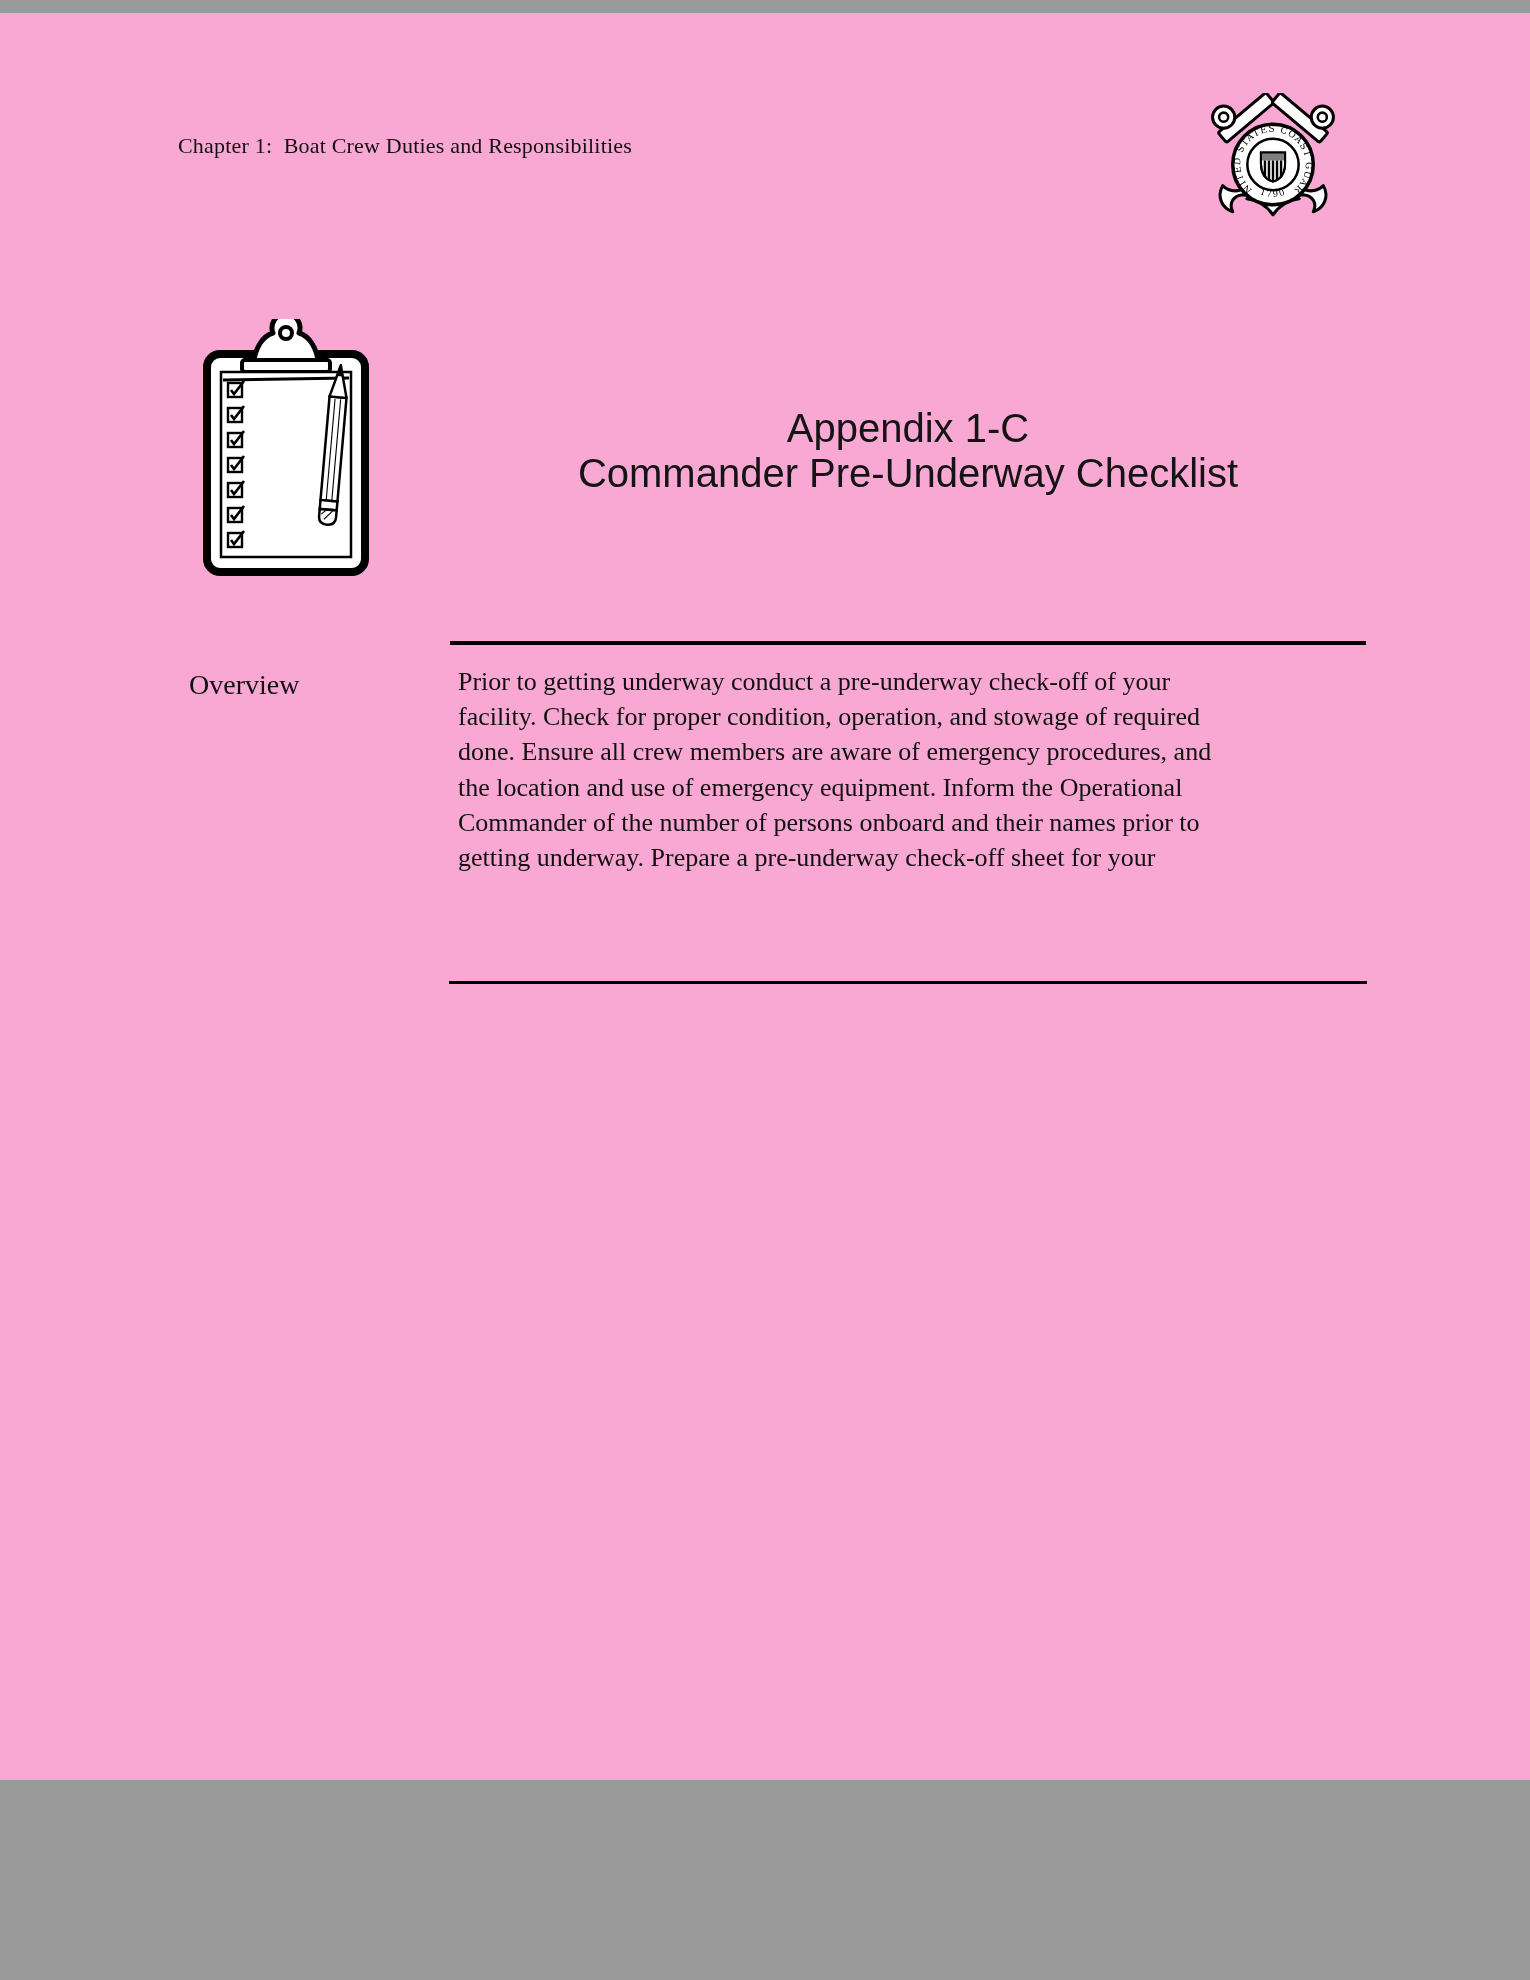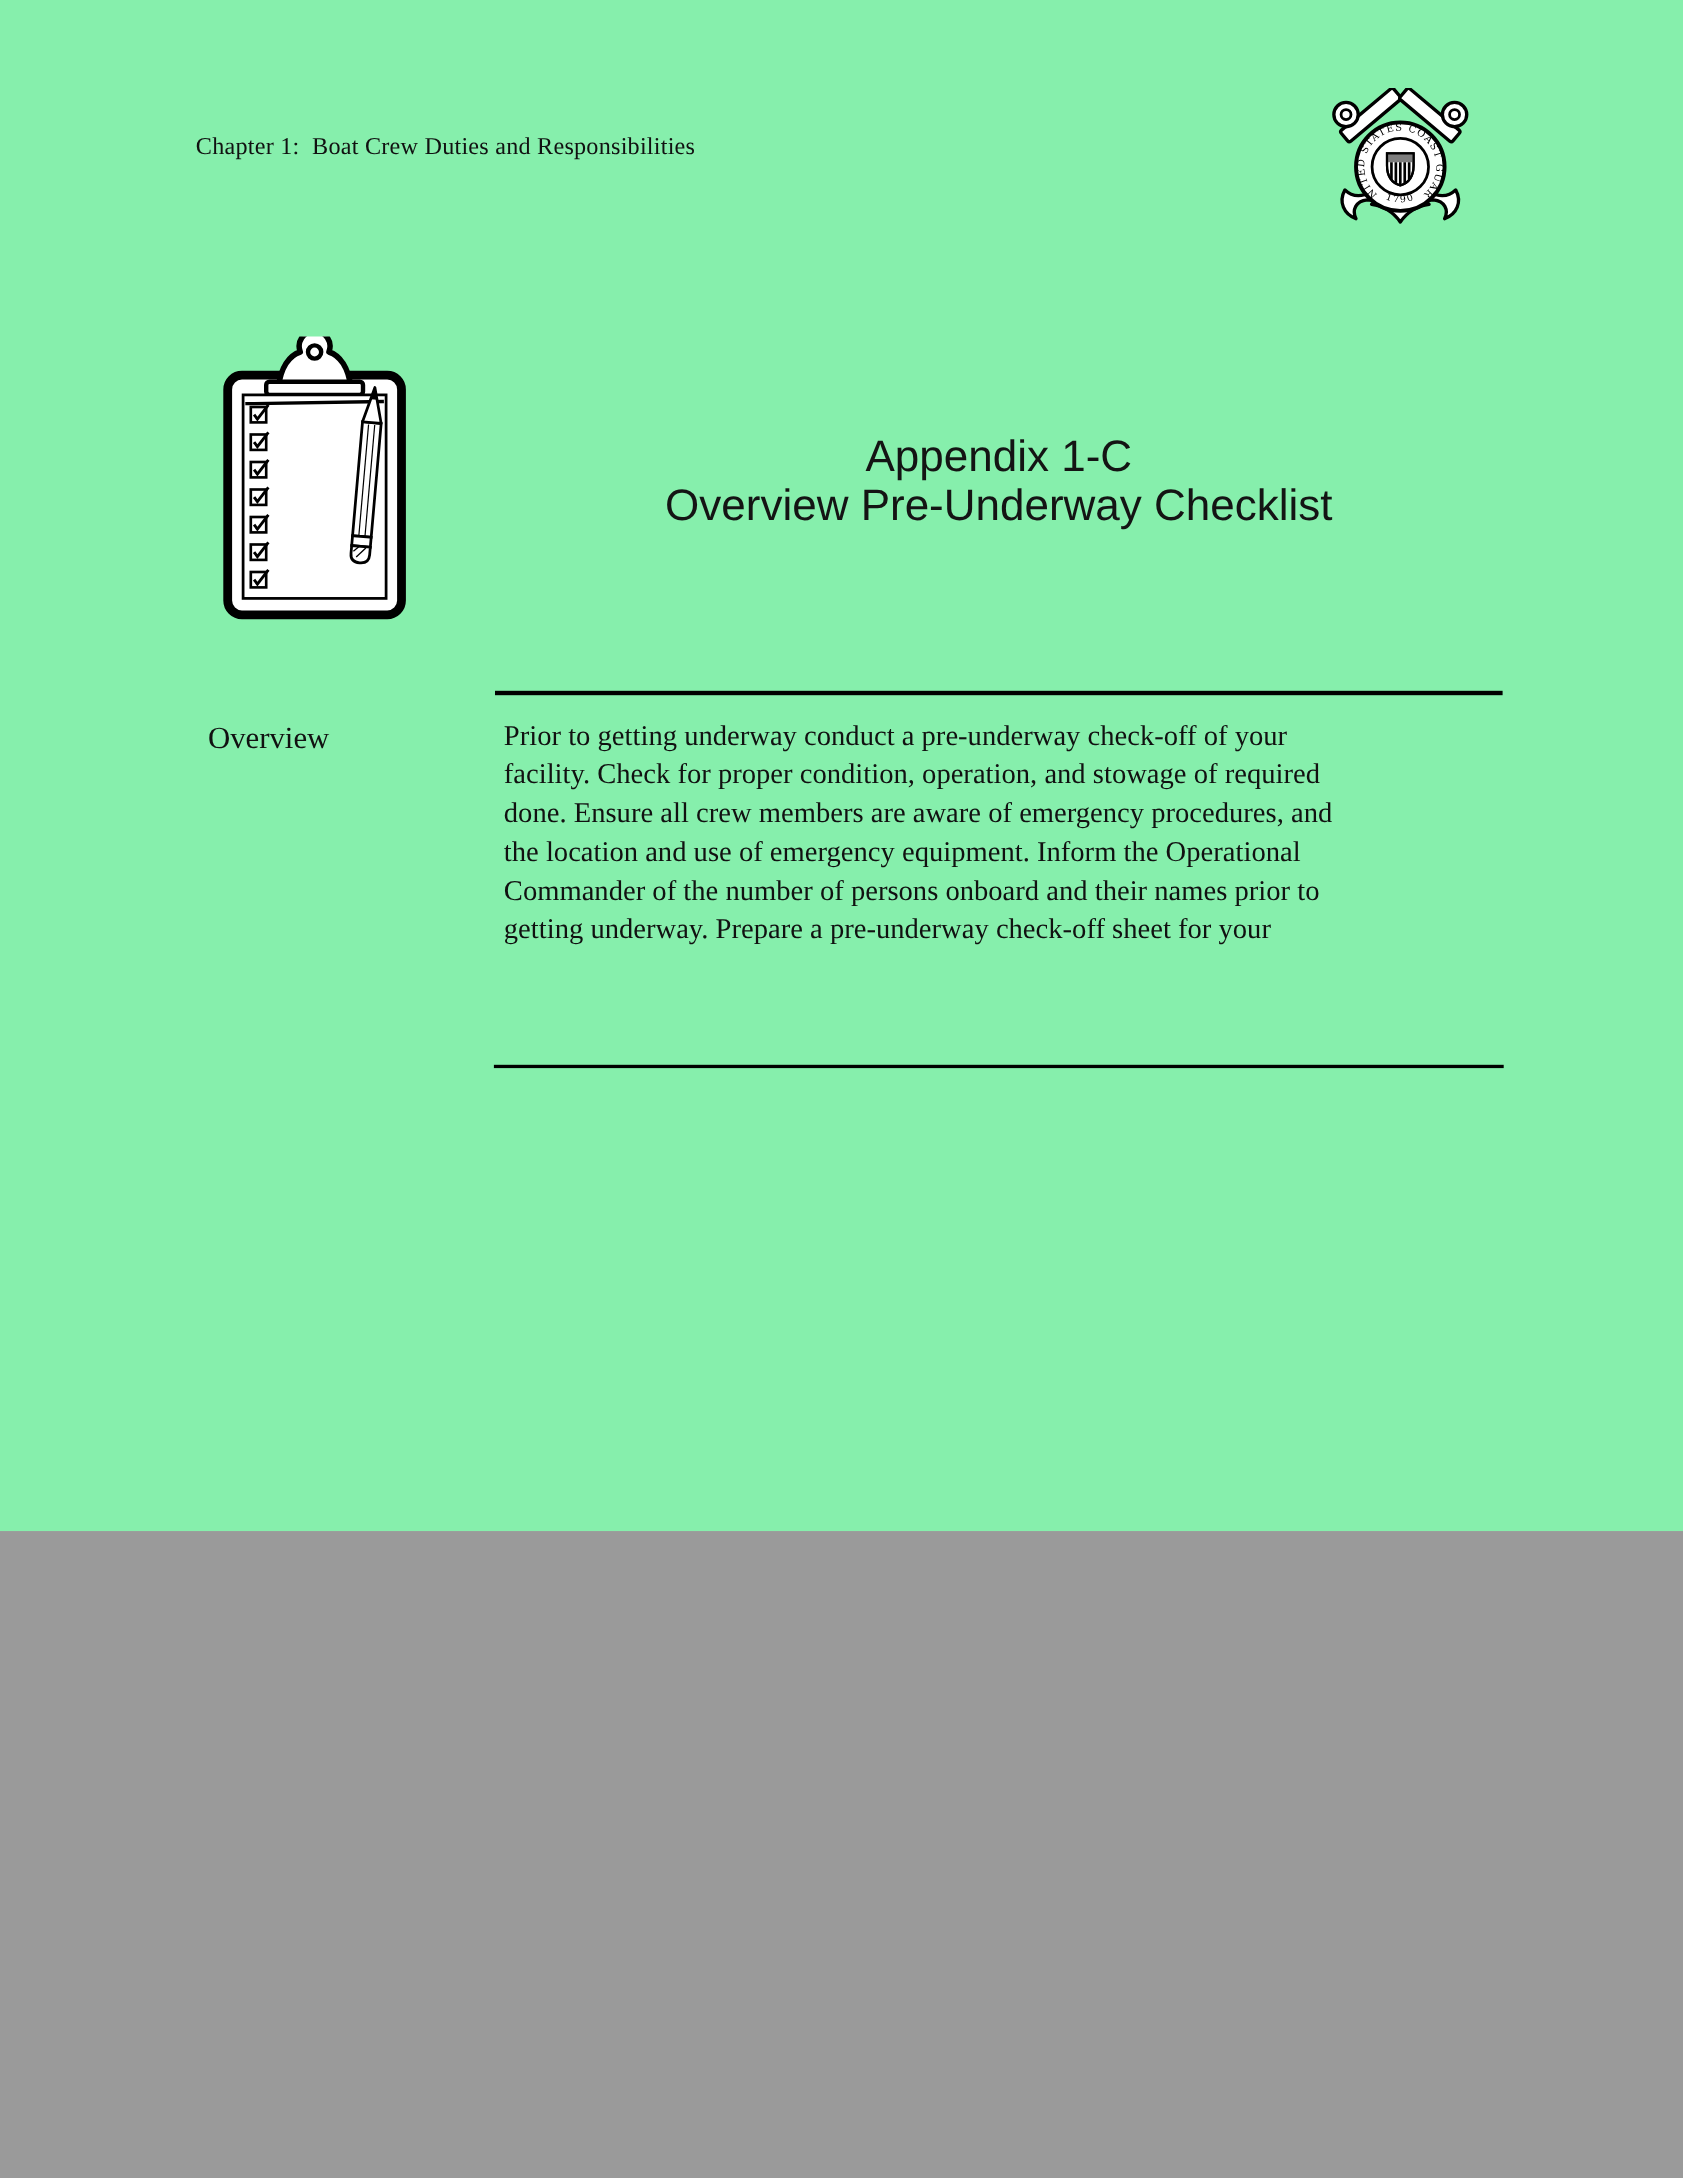--- a/index.html
+++ b/index.html
@@ -1,18 +1,18 @@
 <!DOCTYPE html>
 <html><head>
 <meta charset="utf-8">
 <style>
   html,body{margin:0;padding:0;background:#9a9a9a;}
   .page{
-    position:relative;width:1530px;height:1392px;background:#86efac;
-    margin:0 auto;overflow:hidden;
+    position:relative;width:1530px;height:1767px;background:#f9a8d4;
+    margin:13px auto;overflow:hidden;
     font-family:"Liberation Serif", serif;color:#111;
   }
   .abs{position:absolute;}
   .doc-header{
     left:178px;top:120px;font-size:22px;letter-spacing:.2px;white-space:pre;
   }
   .seal{left:1196px;top:80px;width:154px;height:148px;}
   .clipboard{left:196px;top:306px;width:184px;height:264px;}
   .title-block{
     left:430px;top:393px;width:956px;text-align:center;
@@ -137,21 +137,21 @@
       <polygon points="134.5,57 137.5,46 140.5,57" fill="#000"></polygon>
       <rect x="129" y="182" width="17" height="9" fill="#fff" stroke="#000" stroke-width="2.5"></rect>
       <path d="M 129,191 L 146,191 L 146,198 Q 146,206 137.5,206 Q 129,206 129,198 Z" fill="#fff" stroke="#000" stroke-width="2.5"></path>
       <line x1="131" y1="196" x2="136" y2="191" stroke="#000" stroke-width="1.2"></line>
       <line x1="134" y1="201" x2="142" y2="192" stroke="#000" stroke-width="1.2"></line>
     </g>
   </svg>
 
   <div class="abs title-block">
     <div>Appendix 1-C</div>
-    <div>Overview Pre-Underway Checklist</div>
+    <div>Commander Pre-Underway Checklist</div>
   </div>
 
   <div class="abs rule rule-top"></div>
   <div class="abs rule rule-bottom"></div>
 
   <div class="abs overview-label">Overview</div>
   <div class="abs overview-body">
     <div>Prior to getting underway conduct a pre-underway check-off of your</div>
     <div>facility. Check for proper condition, operation, and stowage of required</div>
     <div>done. Ensure all crew members are aware of emergency procedures, and</div>

